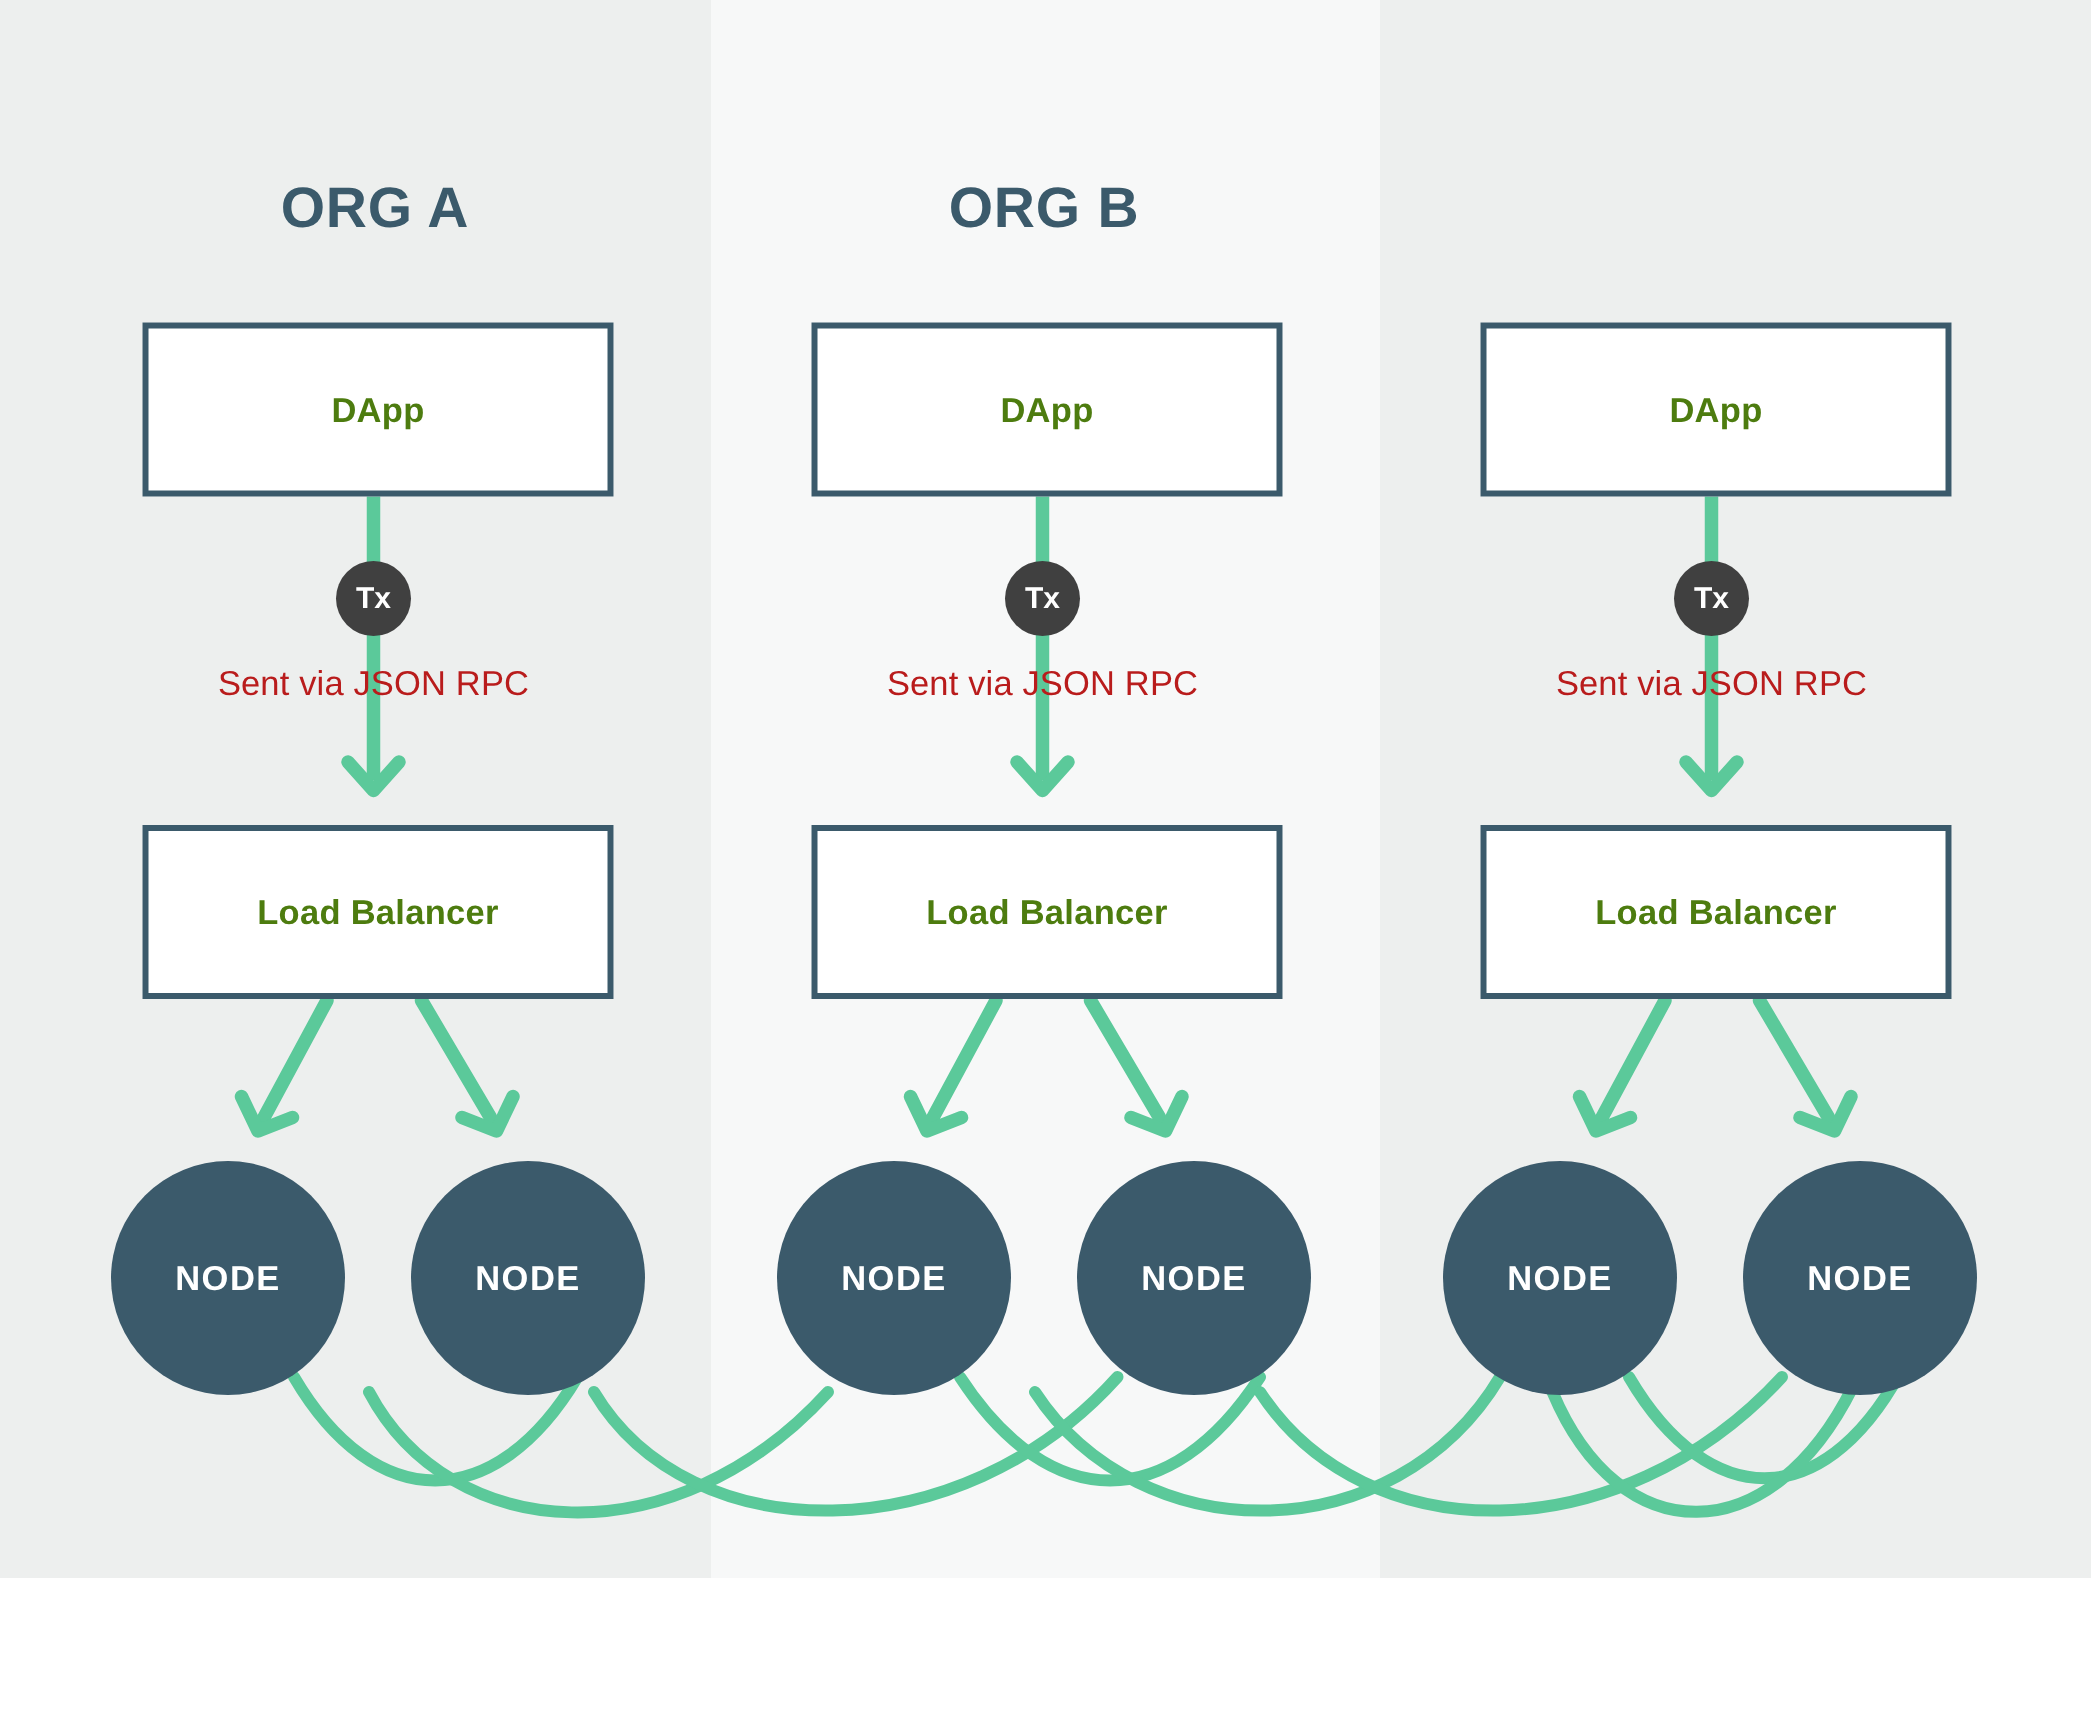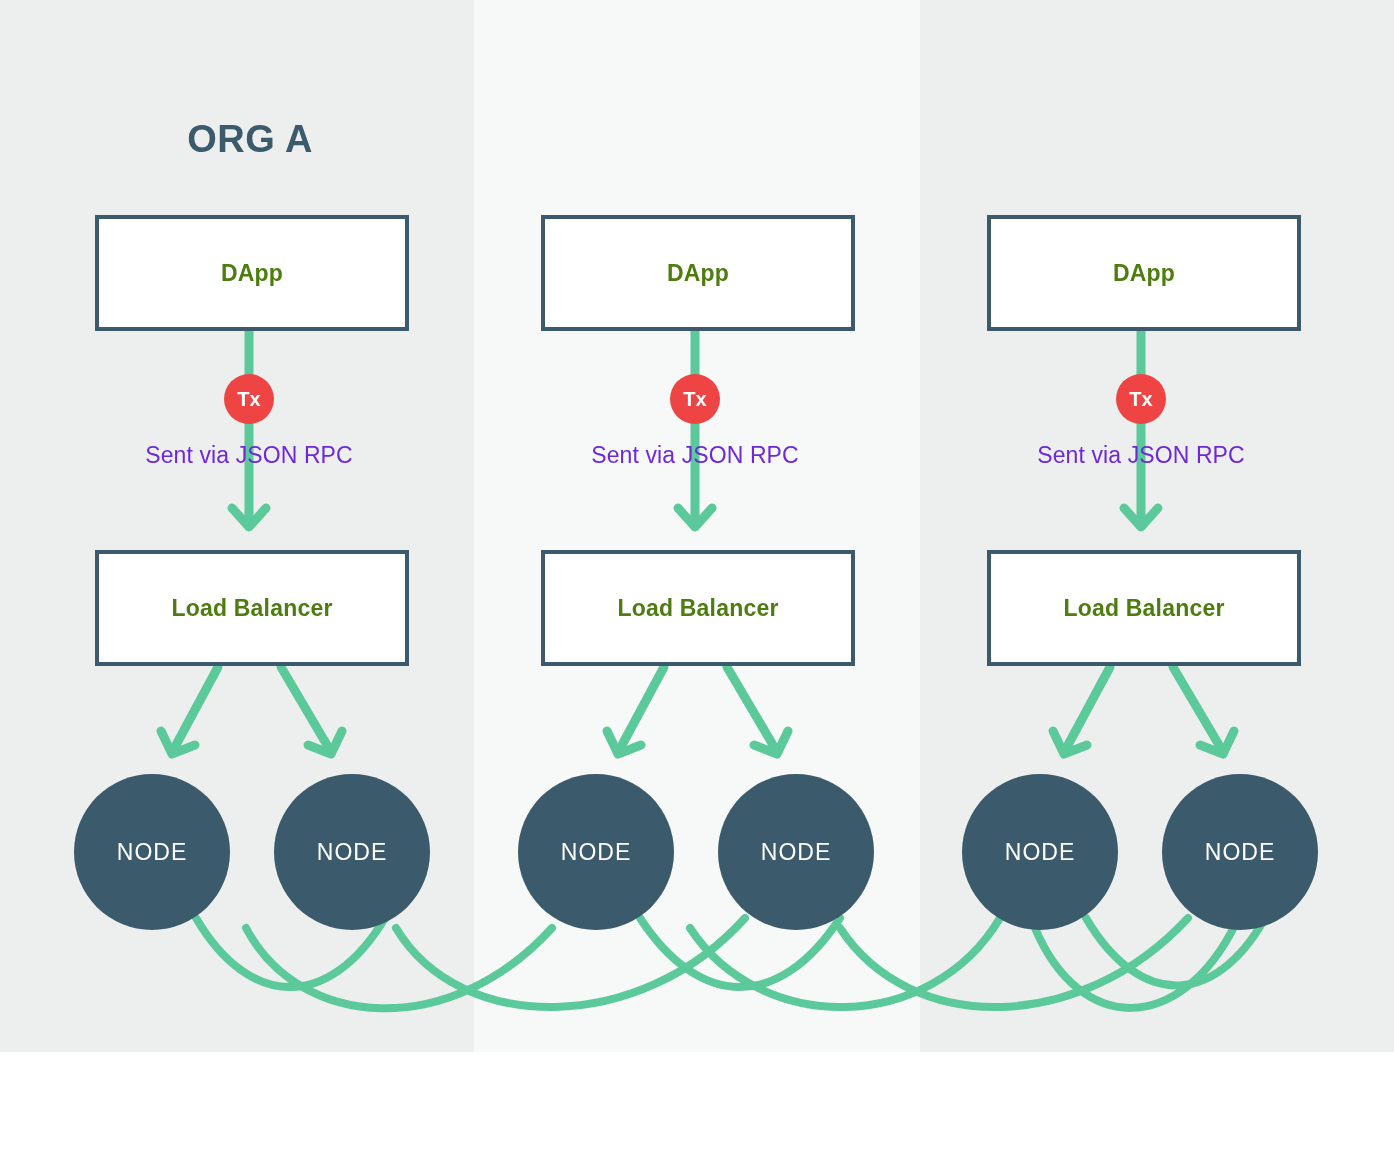--- a/index.html
+++ b/index.html
@@ -60,47 +60,47 @@
     font-weight: bold;
     color: #4d7c0f;
     letter-spacing: 0.2px;
   }
 
   .rpc-label {
     position: absolute;
     width: 360px;
     text-align: center;
     font-size: 23px;
-    color: #6d28d9;
+    color: #b91c1c;
     letter-spacing: 0.1px;
   }
 
   .tx-badge {
     position: absolute;
     width: 50px;
     height: 50px;
     border-radius: 50%;
-    background: #ef4444;
+    background: #404040;
     color: #ffffff;
     font-size: 20px;
     font-weight: bold;
     display: flex;
     align-items: center;
     justify-content: center;
   }
 
   .node-circle {
     position: absolute;
     width: 156px;
     height: 156px;
     border-radius: 50%;
     background: #3b5a6b;
     color: #ffffff;
     font-size: 23px;
-    font-weight: normal;
+    font-weight: bold;
     letter-spacing: 1px;
     display: flex;
     align-items: center;
     justify-content: center;
     z-index: 3;
   }
 </style>
 </head>
 <body>
 
@@ -181,20 +181,21 @@
     <span>Load Balancer</span>
   </div>
 
   <div class="node-circle" style="left:74px; top:774px;">
     <span>NODE</span>
   </div>
   <div class="node-circle" style="left:274px; top:774px;">
     <span>NODE</span>
   </div>
 
+  <div class="org-title" style="left:541px;">ORG B</div>
 
   <div class="proc-box" style="left:541px; top:215px;">
     <span>DApp</span>
   </div>
 
   <div class="tx-badge" style="left:670px; top:374px;">
     <span>Tx</span>
   </div>
 
   <div class="rpc-label" style="left:515px; top:442px;">Sent via JSON RPC</div>

